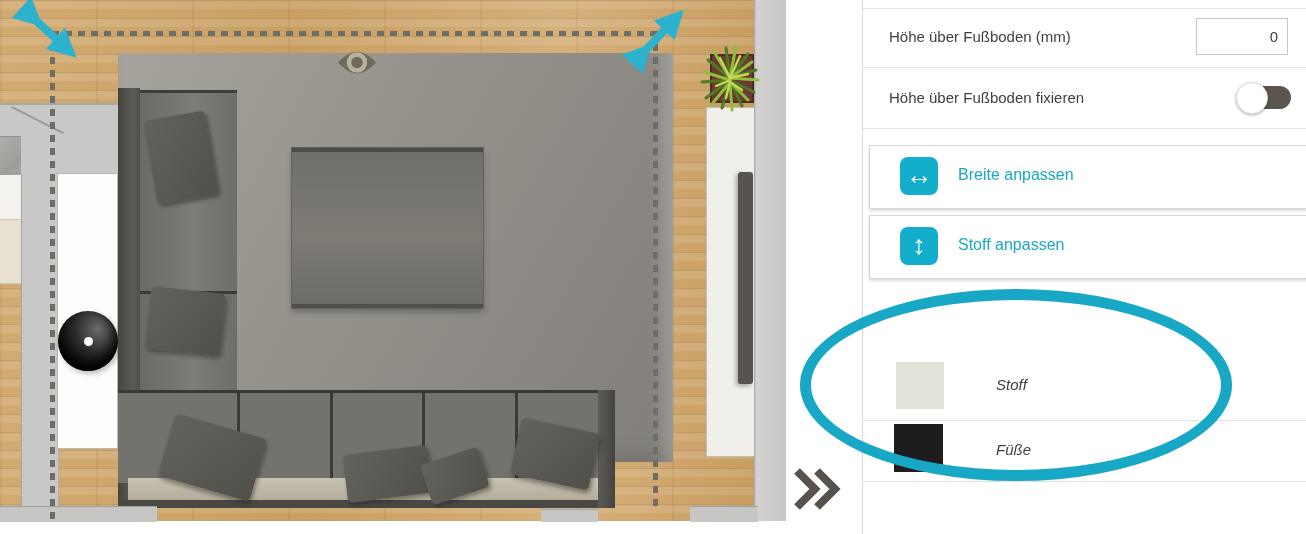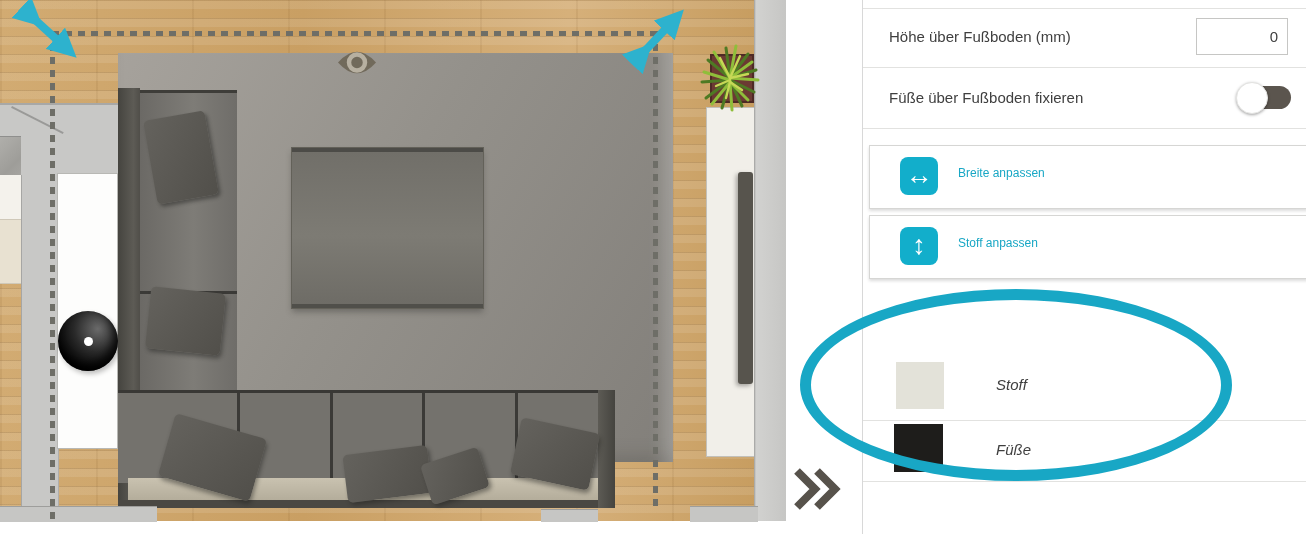--- a/index.html
+++ b/index.html
@@ -65,21 +65,21 @@
   .sep{left:0;width:444px;height:0;border-top:1px solid #e2e2e0;}
   .rowlabel{left:26px;line-height:20px;}
   #mm-input{left:333px;top:18px;width:92px;height:37px;border:1px solid #c6c6c4;background:#fff;
     font-family:"Liberation Sans",sans-serif;font-size:15px;color:#3f3f3f;text-align:right;padding:0 9px 0 0;box-sizing:border-box;outline:none;}
   #toggle{left:375px;top:82px;width:53px;height:31px;cursor:pointer;}
   #toggle .pill{position:absolute;left:4px;top:4px;width:49px;height:23px;border-radius:12px;background:#5b554e;}
   #toggle .knob{position:absolute;left:-2px;top:0;width:30px;height:30px;border-radius:50%;background:#fff;border:1px solid #e3e3e1;box-shadow:0 1px 3px rgba(0,0,0,.35);}
   .btn-card{left:6px;width:437px;height:62px;background:#fff;border:1px solid #d6d6d4;box-shadow:0 2px 3px rgba(0,0,0,.14);cursor:pointer;}
   .btn-ico{position:absolute;left:30px;top:11px;width:38px;height:38px;border-radius:8px;background:#12aecb;color:#fff;
     font-size:27px;line-height:36px;text-align:center;font-weight:bold;}
-  .btn-label{position:absolute;left:88px;top:20px;color:#18a7c5;font-size:12px;}
+  .btn-label{position:absolute;left:88px;top:20px;color:#18a7c5;font-size:16px;}
   #section-head{left:0;top:288px;width:444px;height:62px;background:#eae9e6;border-top:1px solid #dddddb;border-bottom:1px solid #dddddb;}
   #section-head span{position:absolute;left:26px;top:21px;}
   .swatch-row{left:0;width:444px;background:#fff;cursor:pointer;}
   .swatch{position:absolute;left:33px;width:48px;height:47px;}
   .swatch-label{position:absolute;left:133px;font-style:italic;}
   #snap-link{left:5px;top:494px;color:#18a7c5;cursor:pointer;}
 
   
   #ellipse{left:800px;top:289px;width:432px;height:192px;border:11px solid #18a7c5;border-radius:50%;box-sizing:border-box;z-index:60;pointer-events:none;}
 
@@ -204,21 +204,21 @@
   <div id="panel" class="abs">
     <div class="abs sep" style="top:8px;"></div>
 
     <div>
       <span class="abs rowlabel" style="top:27px;">Höhe über Fußboden (mm)</span>
       <input id="mm-input" class="abs" type="text" value="0" style="">
     </div>
     <div class="abs sep" style="top:67px;"></div>
 
     <div>
-      <span class="abs rowlabel" style="top:88px;">Füße über Fußboden fixieren</span>
+      <span class="abs rowlabel" style="top:88px;">Höhe über Fußboden fixieren</span>
       <div id="toggle" class="abs">
         <span class="pill"></span>
         <span class="knob"></span>
       </div>
     </div>
     <div class="abs sep" style="top:128px;"></div>
 
     <div class="abs btn-card" style="top:145px;">
       <span class="btn-ico">↔</span>
       <span class="btn-label">Breite anpassen</span>

